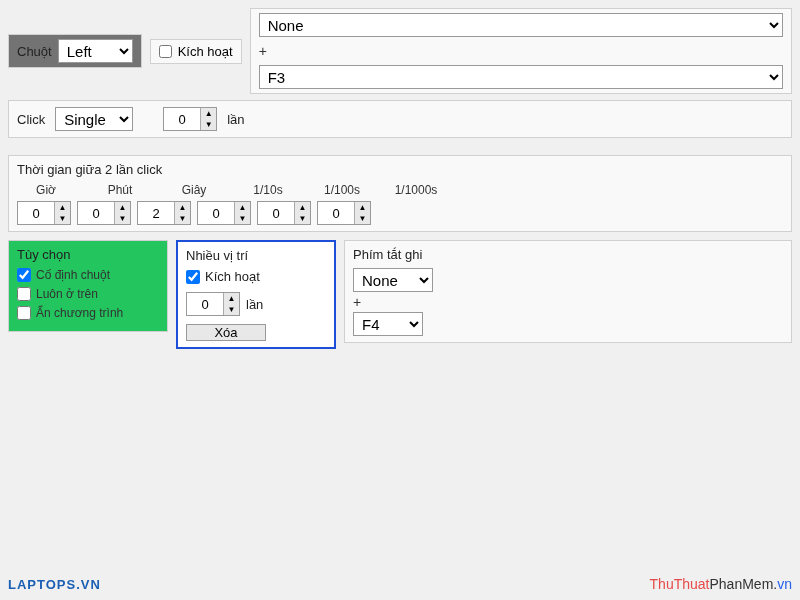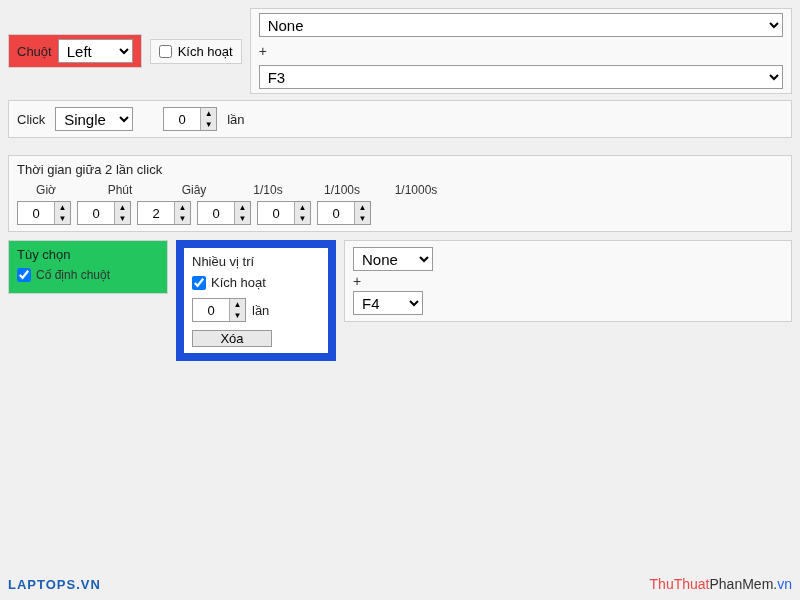--- a/index.html
+++ b/index.html
@@ -141,21 +141,21 @@
     .checkbox-row label {
       font-size: 12px;
       color: #333;
       cursor: pointer;
     }
 
     
     .nhieu-vi-tri-col {
       flex: 0 0 160px;
       background: white;
-      border: 8px solid #1d4ed8;
+      border: 2px solid #1d4ed8;
       padding: 6px 8px;
     }
     .nhieu-vi-tri-title {
       font-weight: normal;
       color: #222;
       margin-bottom: 6px;
     }
     .kich-hoat-row {
       display: flex;
       align-items: center;
@@ -210,21 +210,21 @@
     .very-top {
       display: flex;
       gap: 8px;
       margin-bottom: 6px;
       align-items: center;
     }
     .top-left-block {
       display: flex;
       gap: 6px;
       align-items: center;
-      background: #ef4444;
+      background: #737373;
       border: 1px solid #d0d0d0;
       padding: 4px 8px;
     }
     .top-middle-block {
       display: flex;
       align-items: center;
       gap: 6px;
       background: #f9f9f9;
       border: 1px solid #d0d0d0;
       padding: 4px 8px;
@@ -376,20 +376,28 @@
   </div>
 
   <div class="bottom-area">
 
     <div class="tuy-chon-col">
       <div class="tuy-chon-title">Tùy chọn</div>
       <div class="checkbox-row">
         <input type="checkbox" checked="" style="">
         <label>Cố định chuột</label>
       </div>
+      <div class="checkbox-row">
+        <input type="checkbox" style="">
+        <label>Luôn ở trên</label>
+      </div>
+      <div class="checkbox-row">
+        <input type="checkbox" style="">
+        <label>Ẩn chương trình</label>
+      </div>
     </div>
 
     <div class="nhieu-vi-tri-col">
       <div class="nhieu-vi-tri-title">Nhiều vị trí</div>
       <div class="kich-hoat-row">
         <input type="checkbox" checked="" style="">
         <label>Kích hoạt</label>
       </div>
       <div class="lan-row">
         <div class="spinbox-wrap">
@@ -398,20 +406,21 @@
             <button class="spin-btn">▲</button>
             <button class="spin-btn">▼</button>
           </div>
         </div>
         <span class="label-text">lần</span>
       </div>
       <button class="xoa-btn">Xóa</button>
     </div>
 
     <div class="phim-tat-col">
+      <div class="phim-tat-title">Phím tắt ghi</div>
       <select class="none-select">
         <option>None</option>
         <option>Ctrl</option>
         <option>Alt</option>
         <option>Shift</option>
       </select>
       <div class="plus-sign">+</div>
       <select>
         <option>F1</option><option>F2</option><option>F3</option>
         <option selected="">F4</option><option>F5</option><option>F6</option>

